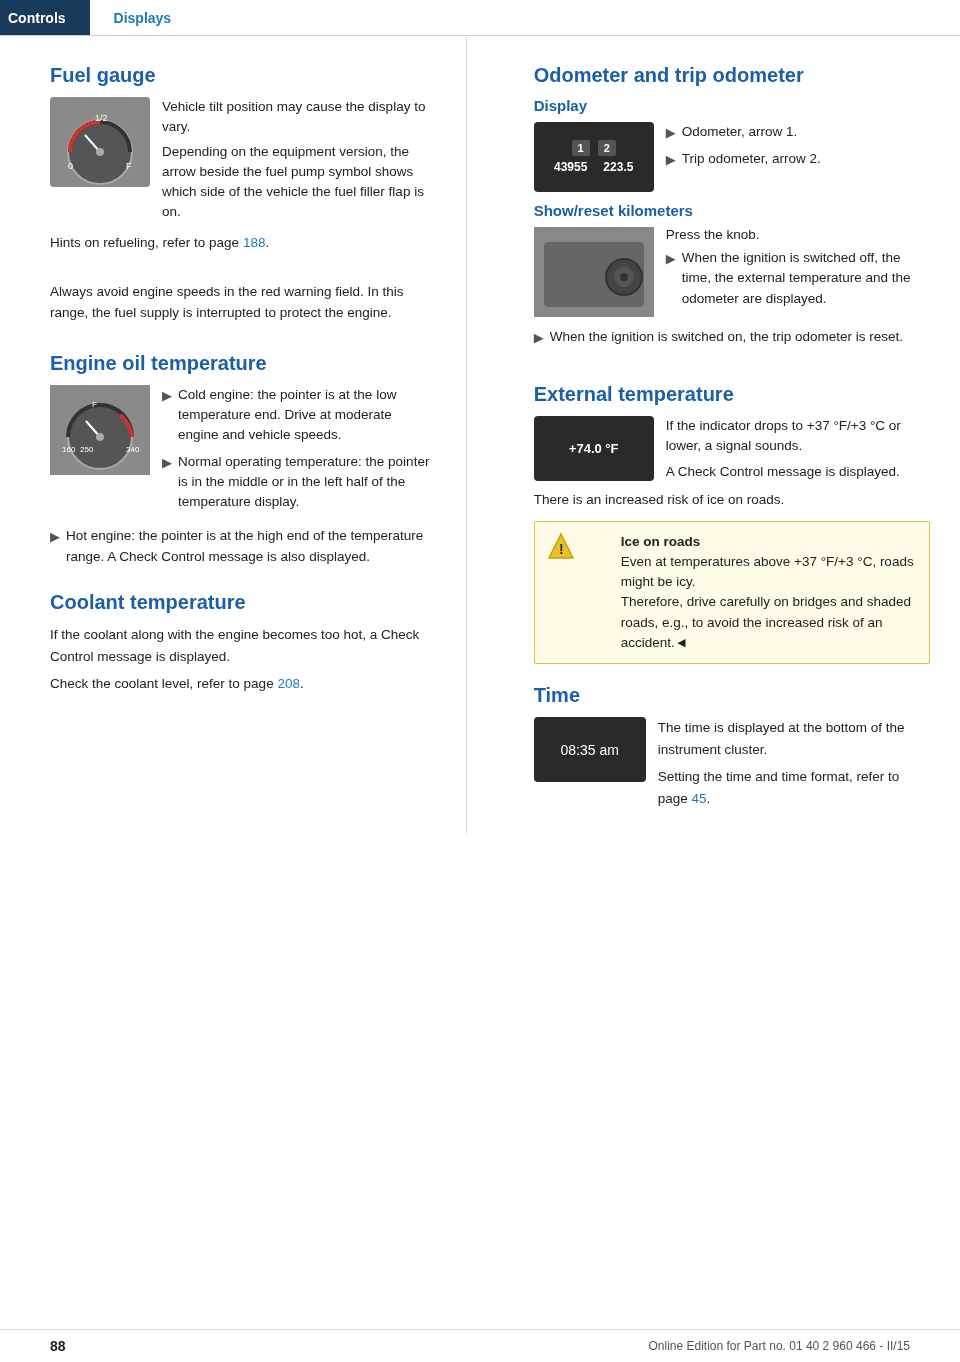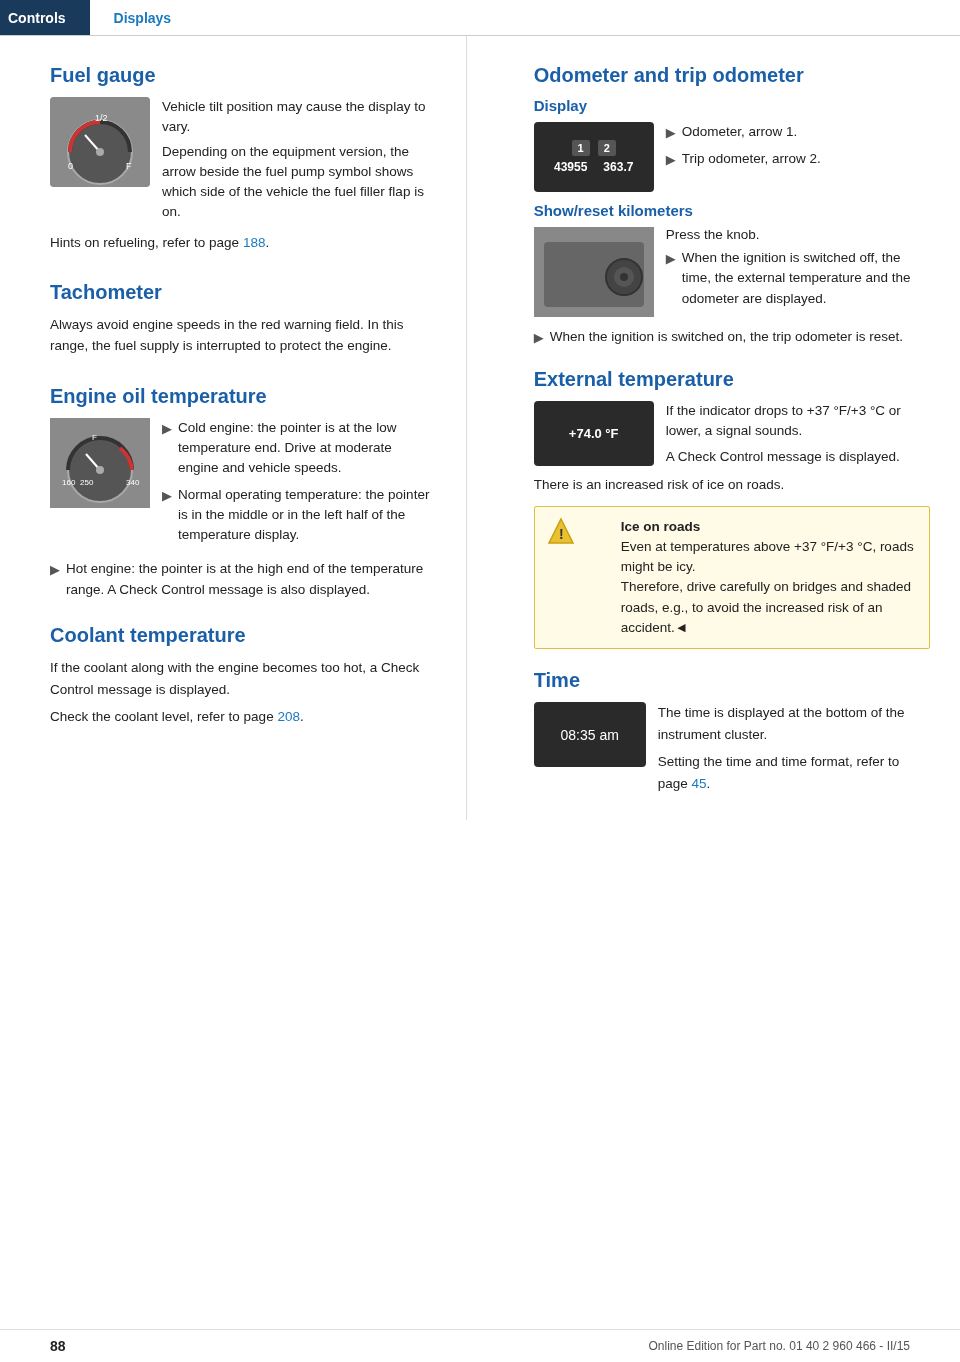--- a/index.html
+++ b/index.html
@@ -110,21 +110,21 @@
     .bullet-list { flex: 1; }
     .bullet-item { display: flex; gap: 6px; font-size: 13.5px; line-height: 1.5; margin-bottom: 6px; }
     .bullet-arrow { color: #555; font-size: 13px; margin-top: 1px; flex-shrink: 0; }
     .full-bullet { display: flex; gap: 6px; font-size: 13.5px; line-height: 1.5; margin-bottom: 6px; }
 
     
     .coolant-section { margin-top: 24px; }
     .coolant-text { font-size: 13.5px; line-height: 1.6; }
 
     
-    .odometer-section { margin-bottom: 20px; }
+    .odometer-section { margin-bottom: 35px; }
     .odo-img-block { display: flex; gap: 12px; margin-bottom: 10px; }
     .odo-img {
       width: 120px;
       height: 70px;
       flex-shrink: 0;
       background: #2a2a2a;
       border-radius: 4px;
       display: flex;
       flex-direction: column;
       align-items: center;
@@ -260,21 +260,20 @@
           <p>Vehicle tilt position may cause the display to vary.</p>
           <p>Depending on the equipment version, the arrow beside the fuel pump symbol shows which side of the vehicle the fuel filler flap is on.</p>
         </div>
       </div>
       <p class="full-text">
         <span>Hints on refueling, refer to page </span><a class="page-ref">188</a><span>.</span>
       </p>
     </div>
 
     <div class="tachometer-section">
-      <h2 class="section-title">Tachometer</h2>
       <p class="tachometer-text">Always avoid engine speeds in the red warning field. In this range, the fuel supply is interrupted to protect the engine.</p>
     </div>
 
     <div class="engine-oil-section">
       <h2 class="section-title">Engine oil temperature</h2>
       <div class="engine-oil-block">
         <div class="oil-img">
           <svg viewBox="0 0 100 90" xmlns="http://www.w3.org/2000/svg" width="100" height="90">
             <rect width="100" height="90" fill="#8a8a8a"></rect>
             <circle cx="50" cy="52" r="32" fill="#555" stroke="#aaa" stroke-width="2"></circle>
@@ -322,21 +321,21 @@
 
       <h3 class="sub-title">Display</h3>
       <div class="odo-img-block">
         <div class="odo-img">
           <div class="odo-top">
             <div style="background:#555;padding:2px 6px;border-radius:2px;font-size:11px;"><span>1</span></div>
             <div style="background:#555;padding:2px 6px;border-radius:2px;font-size:11px;"><span>2</span></div>
           </div>
           <div class="odo-bottom">
             <span>43955</span>
-            <span>363.7</span>
+            <span>223.5</span>
           </div>
         </div>
         <div class="odo-bullets">
           <div class="bullet-item">
             <span class="bullet-arrow">▶</span>
             <span>Odometer, arrow 1.</span>
           </div>
           <div class="bullet-item">
             <span class="bullet-arrow">▶</span>
             <span>Trip odometer, arrow 2.</span>

